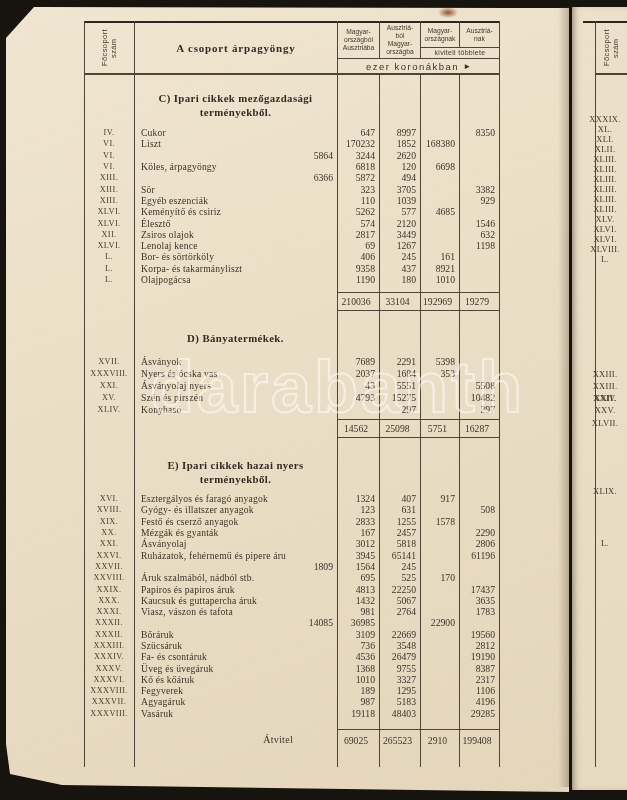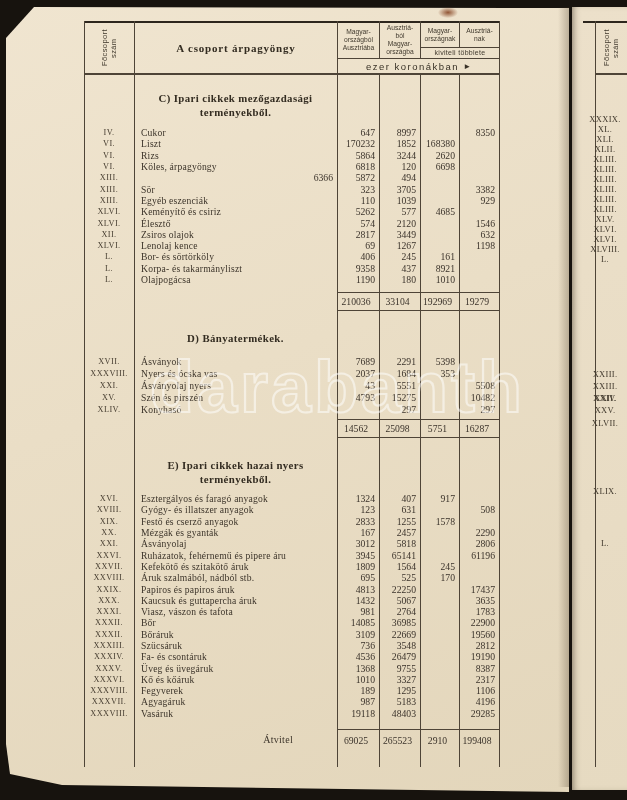--- a/index.html
+++ b/index.html
@@ -157,21 +157,20 @@
       <div class="trow">
         <span class="c0">VI.</span>
         <span class="c1">Liszt</span>
         <span class="cn">170232</span>
         <span class="cn">1852</span>
         <span class="cn">168380</span>
         <span class="cn"></span>
       </div>
       <div class="trow">
         <span class="c0">VI.</span>
-        <span class="c1">Rizs</span>
         <span class="cn">5864</span>
         <span class="cn">3244</span>
         <span class="cn">2620</span>
         <span class="cn"></span>
       </div>
       <div class="trow">
         <span class="c0">VI.</span>
         <span class="c1">Köles, árpagyöngy</span>
         <span class="cn">6818</span>
         <span class="cn">120</span>
@@ -361,21 +360,20 @@
       <div class="trow">
         <span class="c0">XXVI.</span>
         <span class="c1">Ruházatok, fehérnemű és pipere áru</span>
         <span class="cn">3945</span>
         <span class="cn">65141</span>
         <span class="cn"></span>
         <span class="cn">61196</span>
       </div>
       <div class="trow">
         <span class="c0">XXVII.</span>
-        <span class="c1">Kefekötő és szitakötő áruk</span>
         <span class="cn">1809</span>
         <span class="cn">1564</span>
         <span class="cn">245</span>
         <span class="cn"></span>
       </div>
       <div class="trow">
         <span class="c0">XXVIII.</span>
         <span class="c1">Áruk szalmából, nádból stb.</span>
         <span class="cn">695</span>
         <span class="cn">525</span>
@@ -401,21 +399,20 @@
       <div class="trow">
         <span class="c0">XXXI.</span>
         <span class="c1">Viasz, vászon és tafota</span>
         <span class="cn">981</span>
         <span class="cn">2764</span>
         <span class="cn"></span>
         <span class="cn">1783</span>
       </div>
       <div class="trow">
         <span class="c0">XXXII.</span>
-        <span class="c1">Bőr</span>
         <span class="cn">14085</span>
         <span class="cn">36985</span>
         <span class="cn"></span>
         <span class="cn">22900</span>
       </div>
       <div class="trow">
         <span class="c0">XXXII.</span>
         <span class="c1">Bőráruk</span>
         <span class="cn">3109</span>
         <span class="cn">22669</span>

